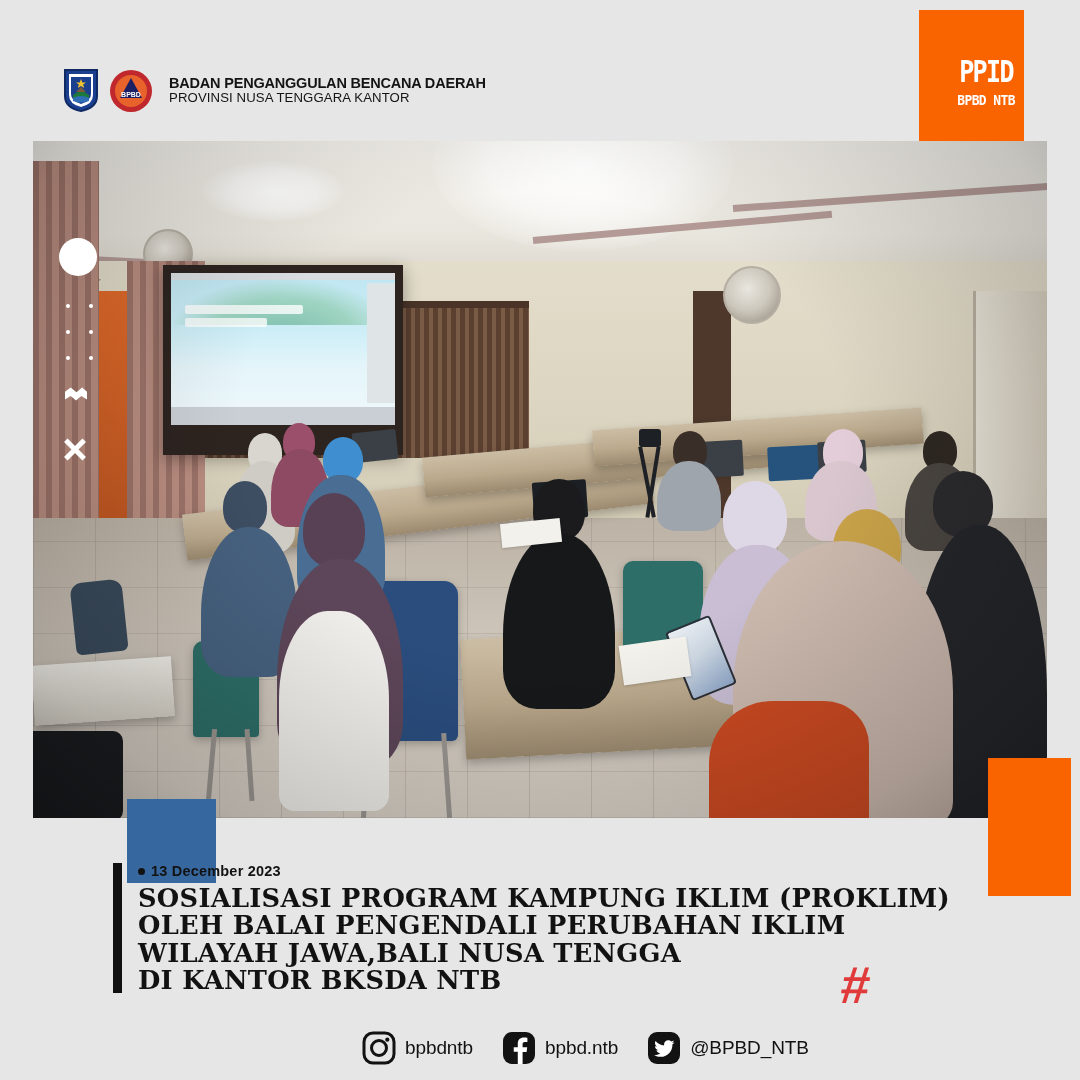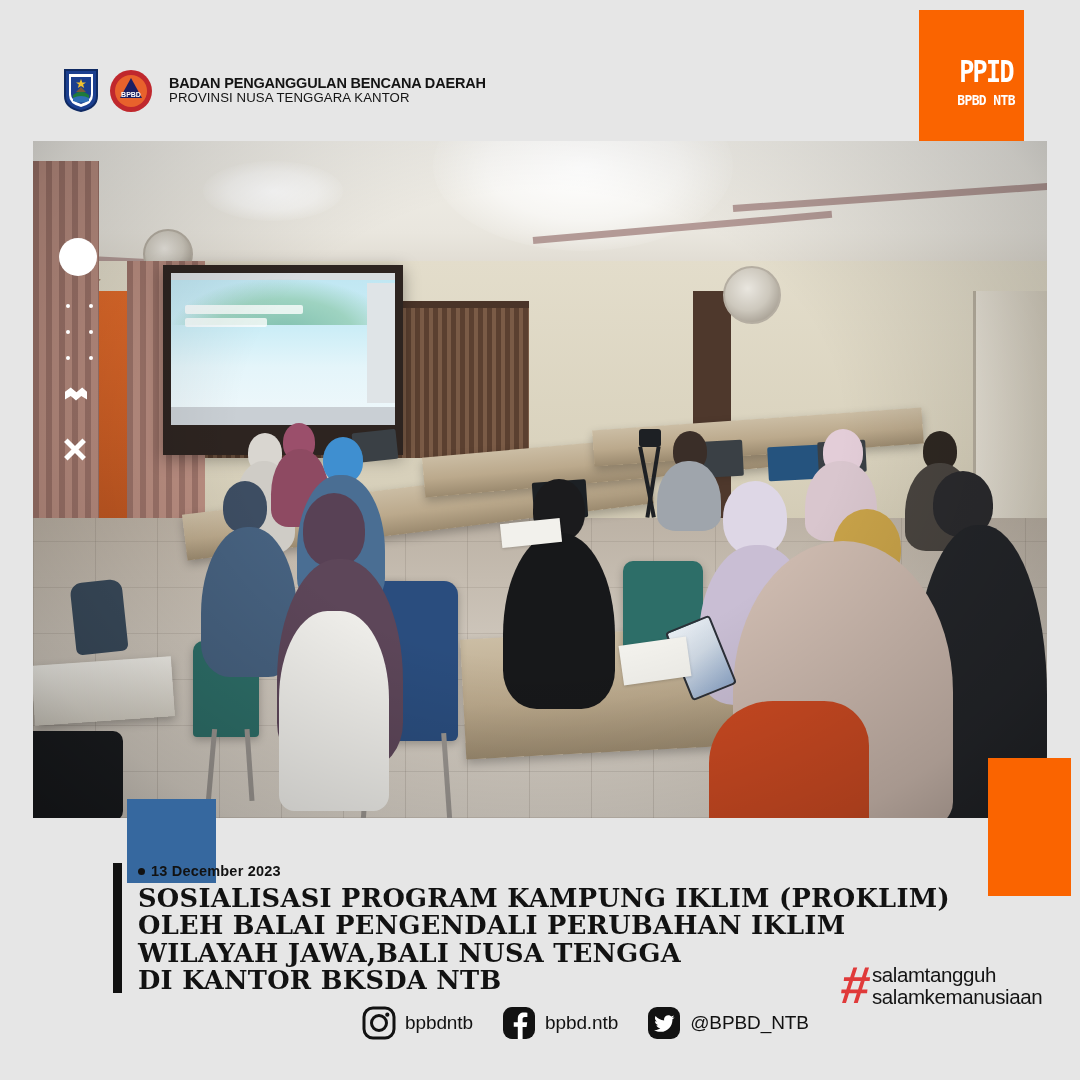--- a/index.html
+++ b/index.html
@@ -387,20 +387,21 @@
     position: absolute;
     left: 362px; top: 1006px;
     display: flex;
     align-items: center;
     gap: 11px;
   }
   .social-item {
     display: flex;
     align-items: center;
     gap: 9px;
+    margin-top: 25px;
   }
   .social-item + .social-item { margin-left: 18px; }
   .social-handle {
     font-size: 19px;
     font-weight: 400;
     color: #121212;
     letter-spacing: -0.1px;
     white-space: nowrap;
   }
   .social-ico { display: block; }
@@ -594,24 +595,20 @@
       </div>
       <div class="title-line">SOSIALISASI PROGRAM KAMPUNG IKLIM (PROKLIM)</div>
       <div class="title-line">OLEH BALAI PENGENDALI PERUBAHAN IKLIM</div>
       <div class="title-line">WILAYAH JAWA,BALI NUSA TENGGA</div>
       <div class="title-line">DI KANTOR BKSDA NTB</div>
     </div>
   </div>
 
   <div id="slogan">
     <span id="slogan-hash">#</span>
-    <span id="slogan-words">
-      <span class="slogan-line">salamtangguh</span><br>
-      <span class="slogan-line">salamkemanusiaan</span>
-    </span>
   </div>
 
   <div id="social-row">
 
     <div class="social-item">
       <span>
         <svg class="social-ico" width="34" height="34" viewBox="0 0 34 34" aria-hidden="true">
           <rect x="2" y="2" width="30" height="30" rx="9" ry="9" fill="none" stroke="#121212" stroke-width="3"></rect>
           <circle cx="17" cy="17" r="7.5" fill="none" stroke="#121212" stroke-width="3"></circle>
           <circle cx="25.3" cy="8.7" r="2.1" fill="#121212"></circle>

